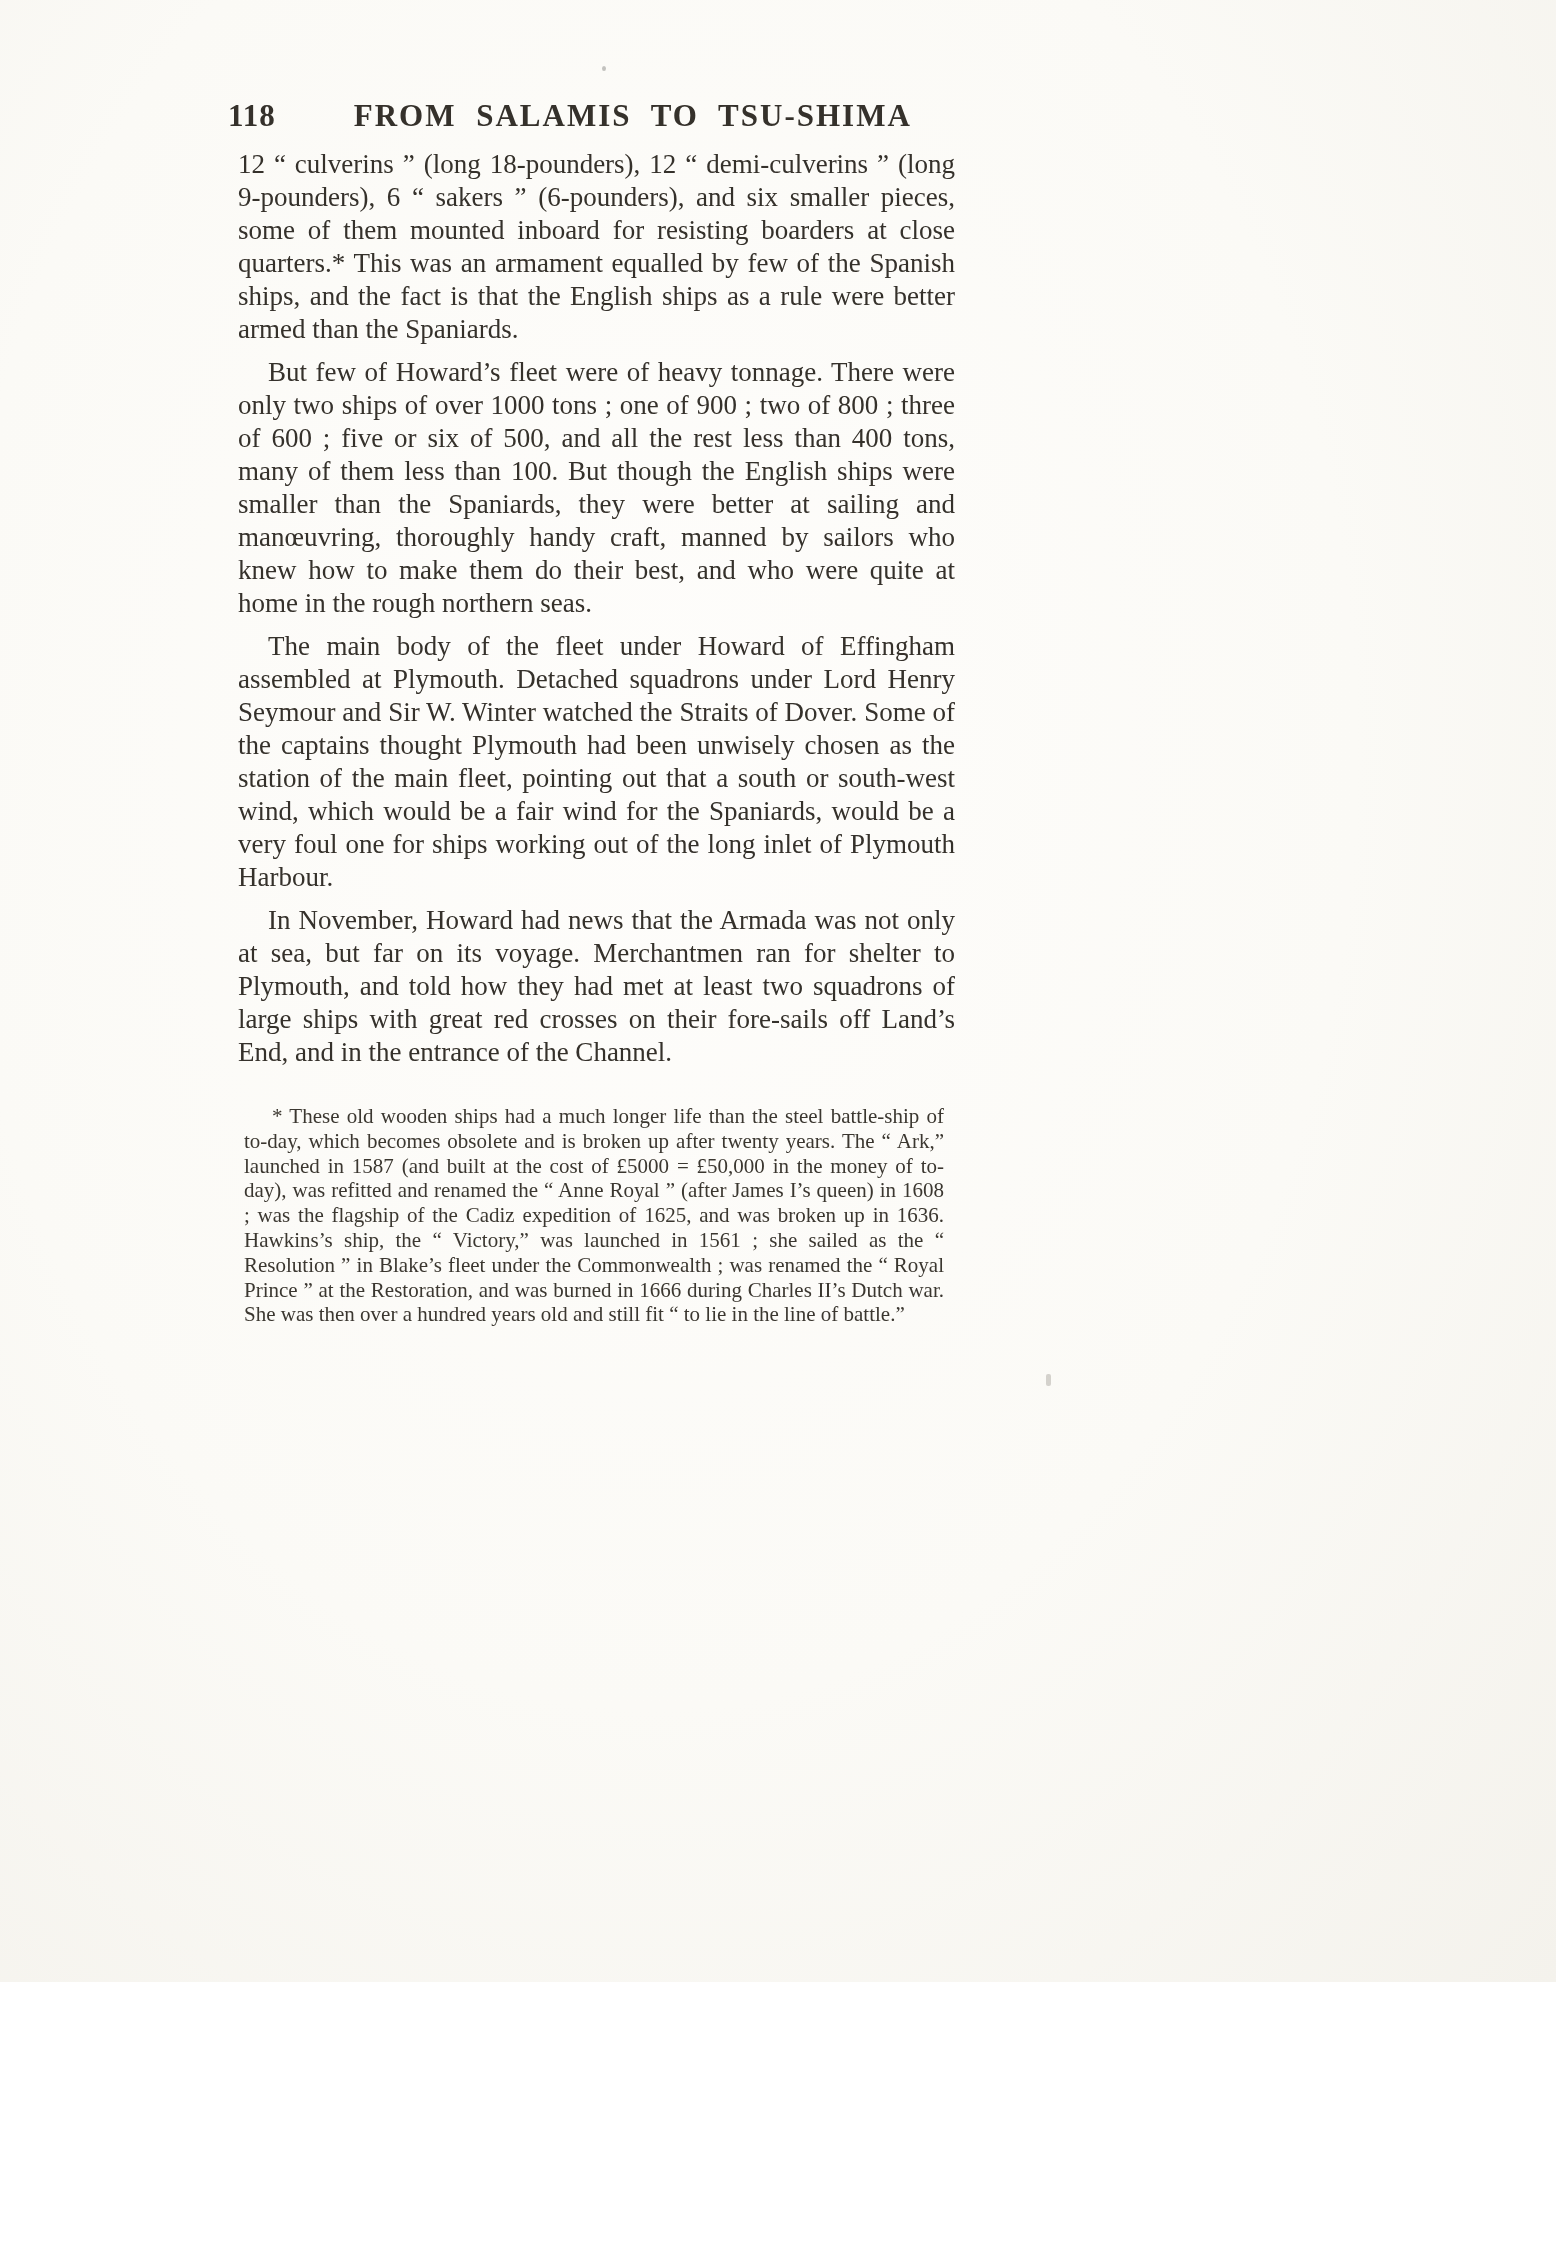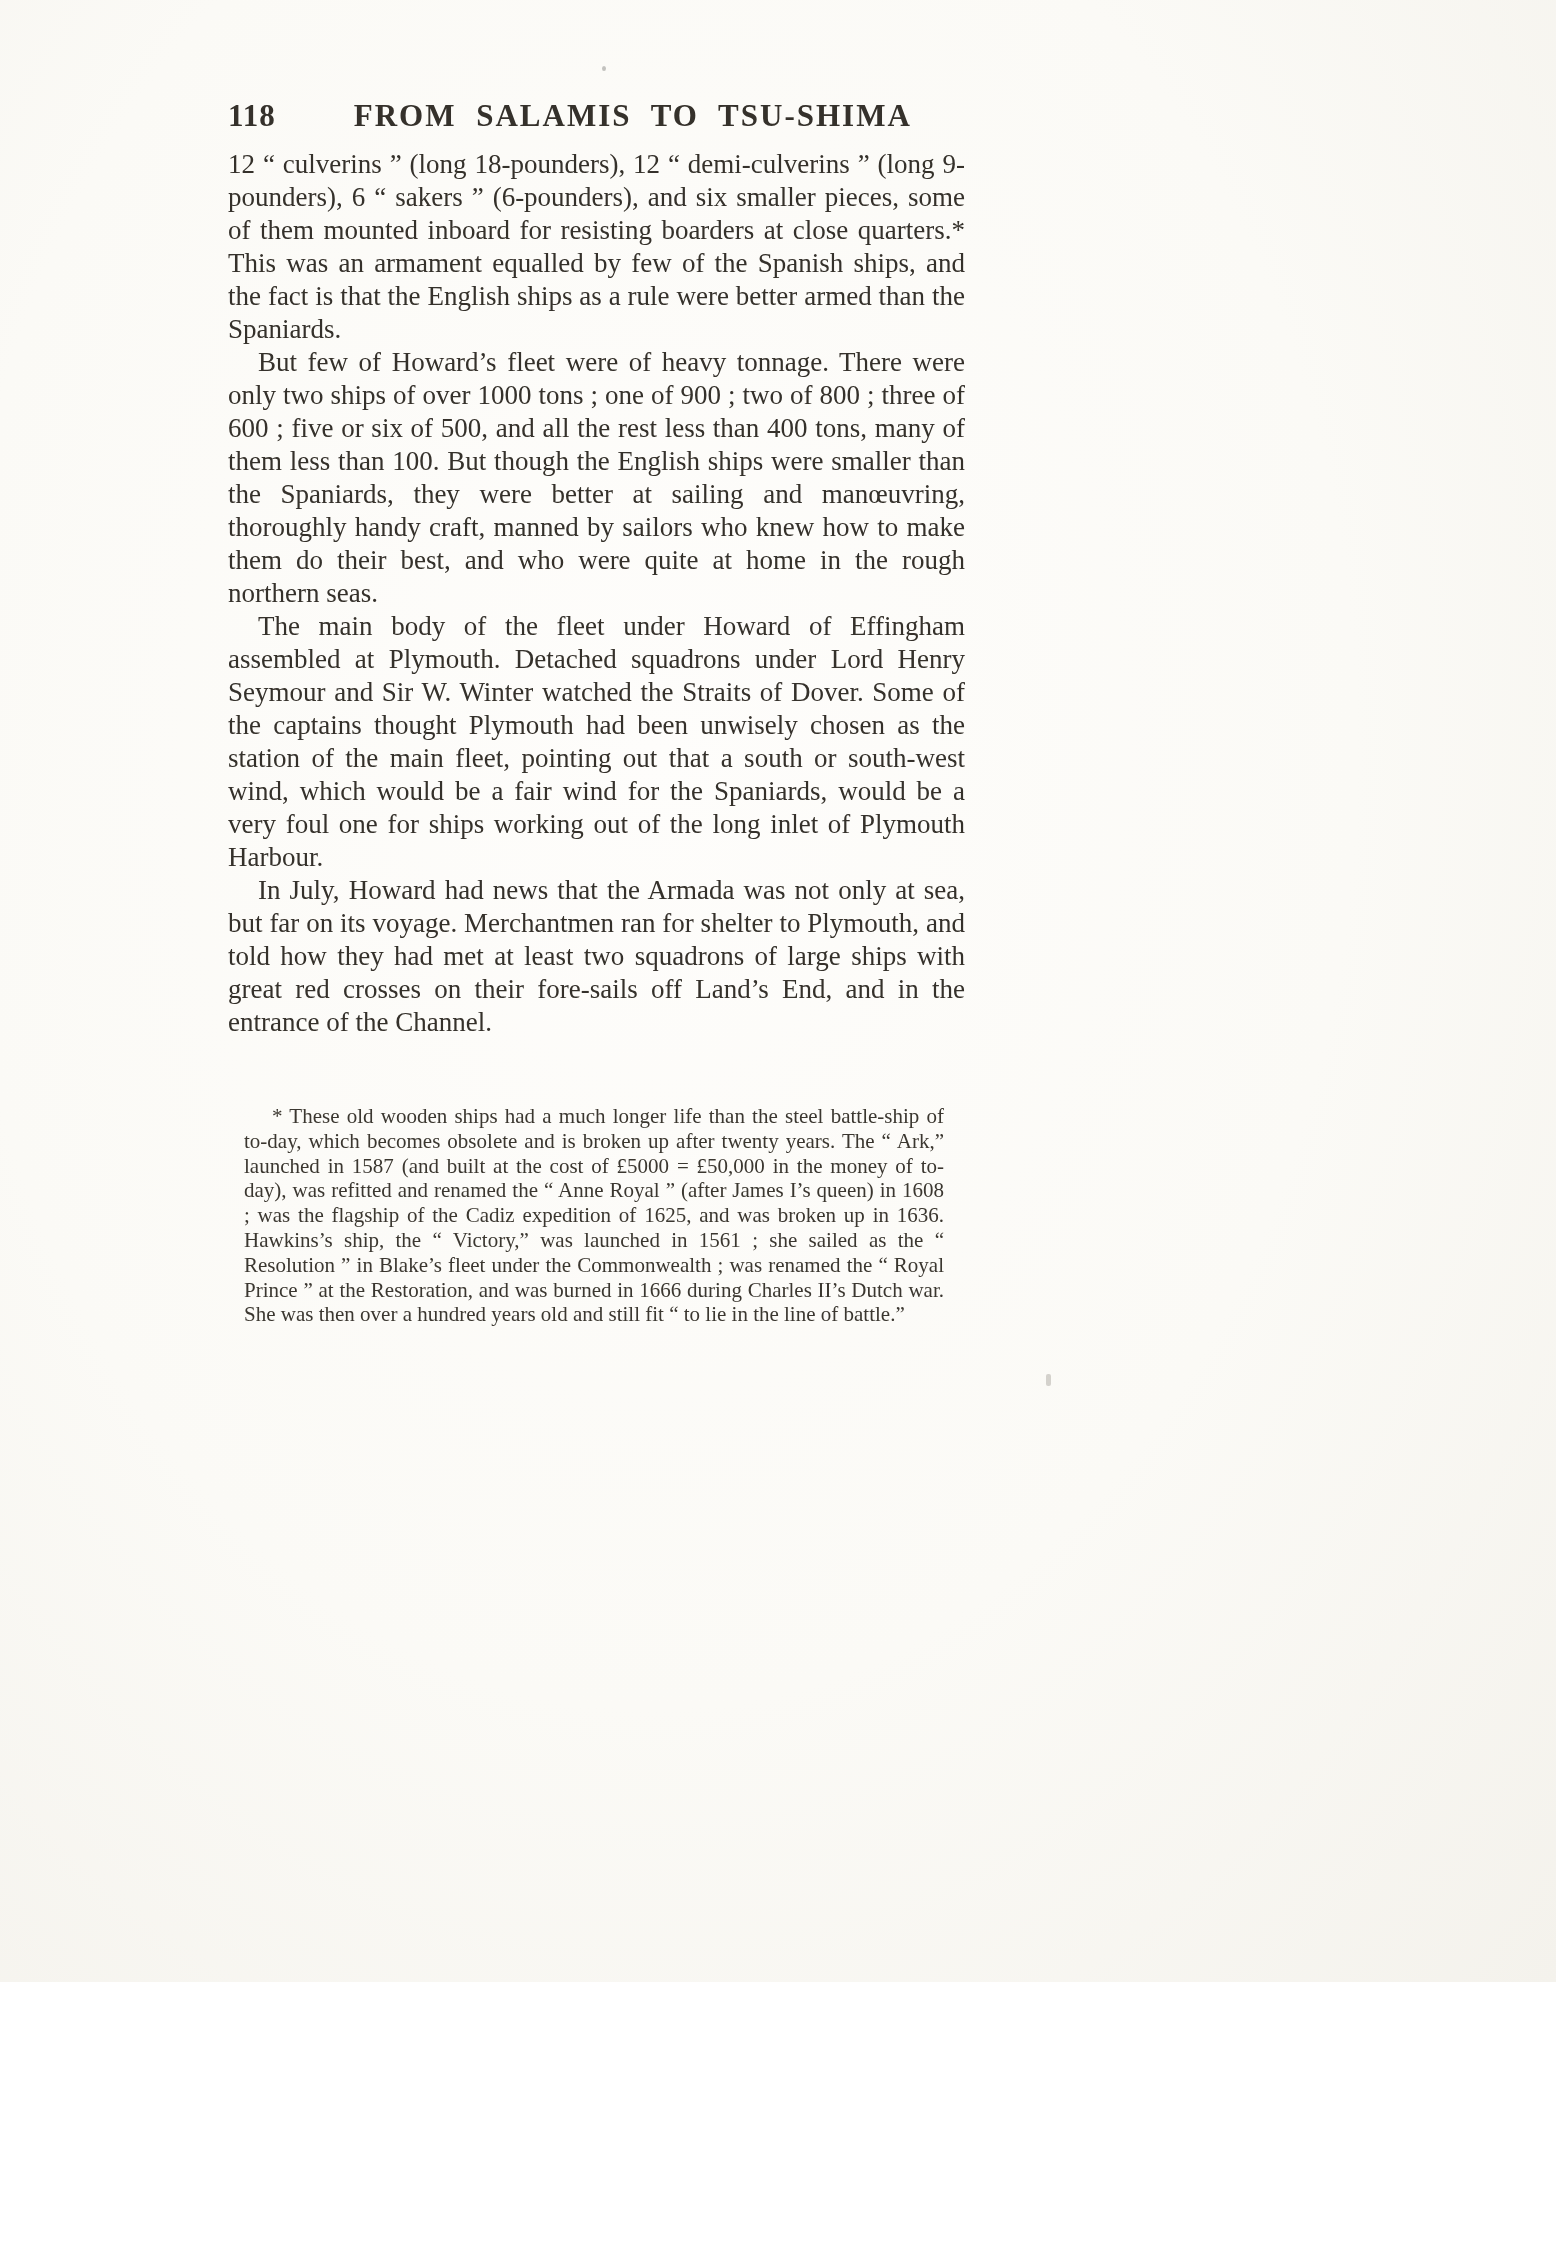--- a/index.html
+++ b/index.html
@@ -32,21 +32,21 @@
   .title {
     margin: 0 0 0 78px;
     font-weight: bold;
     font-size: 31px;
     letter-spacing: 2px;
     word-spacing: 10px;
     white-space: nowrap;
   }
   main { display: block; }
   .para {
-    margin: 0;
+    margin: 10px;
     font-size: 27px;
     line-height: 33px;
     text-align: justify;
     text-indent: 30px;
   }
   .para.noindent { text-indent: 0; }
   .footnote {
     position: absolute;
     left: 228px; top: 1088px;
     width: 732px;
@@ -88,21 +88,21 @@
   <div class="textblock">
     <header class="running-head">
       <span class="pagenum">118</span>
       <h1 class="title">FROM SALAMIS TO TSU-SHIMA</h1>
     </header>
 
     <main>
       <p class="para noindent">12 “ culverins ” (long 18-pounders), 12 “ demi-culverins ” (long 9-pounders), 6 “ sakers ” (6-pounders), and six smaller pieces, some of them mounted inboard for resisting boarders at close quarters.* This was an armament equalled by few of the Spanish ships, and the fact is that the English ships as a rule were better armed than the Spaniards.</p>
       <p class="para">But few of Howard’s fleet were of heavy tonnage. There were only two ships of over 1000 tons ; one of 900 ; two of 800 ; three of 600 ; five or six of 500, and all the rest less than 400 tons, many of them less than 100. But though the English ships were smaller than the Spaniards, they were better at sailing and manœuvring, thoroughly handy craft, manned by sailors who knew how to make them do their best, and who were quite at home in the rough northern seas.</p>
       <p class="para">The main body of the fleet under Howard of Effingham assembled at Plymouth. Detached squadrons under Lord Henry Seymour and Sir W. Winter watched the Straits of Dover. Some of the captains thought Plymouth had been unwisely chosen as the station of the main fleet, pointing out that a south or south-west wind, which would be a fair wind for the Spaniards, would be a very foul one for ships working out of the long inlet of Plymouth Harbour.</p>
-      <p class="para">In July, Howard had news that the Armada was not only at sea, but far on its voyage. Merchantmen ran for shelter to Plymouth, and told how they had met at least two squadrons of large ships with great red crosses on their fore-sails off Land’s End, and in the entrance of the Channel.</p>
+      <p class="para">In November, Howard had news that the Armada was not only at sea, but far on its voyage. Merchantmen ran for shelter to Plymouth, and told how they had met at least two squadrons of large ships with great red crosses on their fore-sails off Land’s End, and in the entrance of the Channel.</p>
     </main>
   </div>
 
   <div class="footnote">
     <p class="fn-text">* These old wooden ships had a much longer life than the steel battle-ship of to-day, which becomes obsolete and is broken up after twenty years. The “ Ark,” launched in 1587 (and built at the cost of £5000 = £50,000 in the money of to-day), was refitted and renamed the “ Anne Royal ” (after James I’s queen) in 1608 ; was the flagship of the Cadiz expedition of 1625, and was broken up in 1636. Hawkins’s ship, the “ Victory,” was launched in 1561 ; she sailed as the “ Resolution ” in Blake’s fleet under the Commonwealth ; was renamed the “ Royal Prince ” at the Restoration, and was burned in 1666 during Charles II’s Dutch war. She was then over a hundred years old and still fit “ to lie in the line of battle.”</p>
   </div>
 
   <div class="artifact speck-right"></div>
   <div class="artifact bar-1"></div>
   <div class="artifact bar-2"></div>

